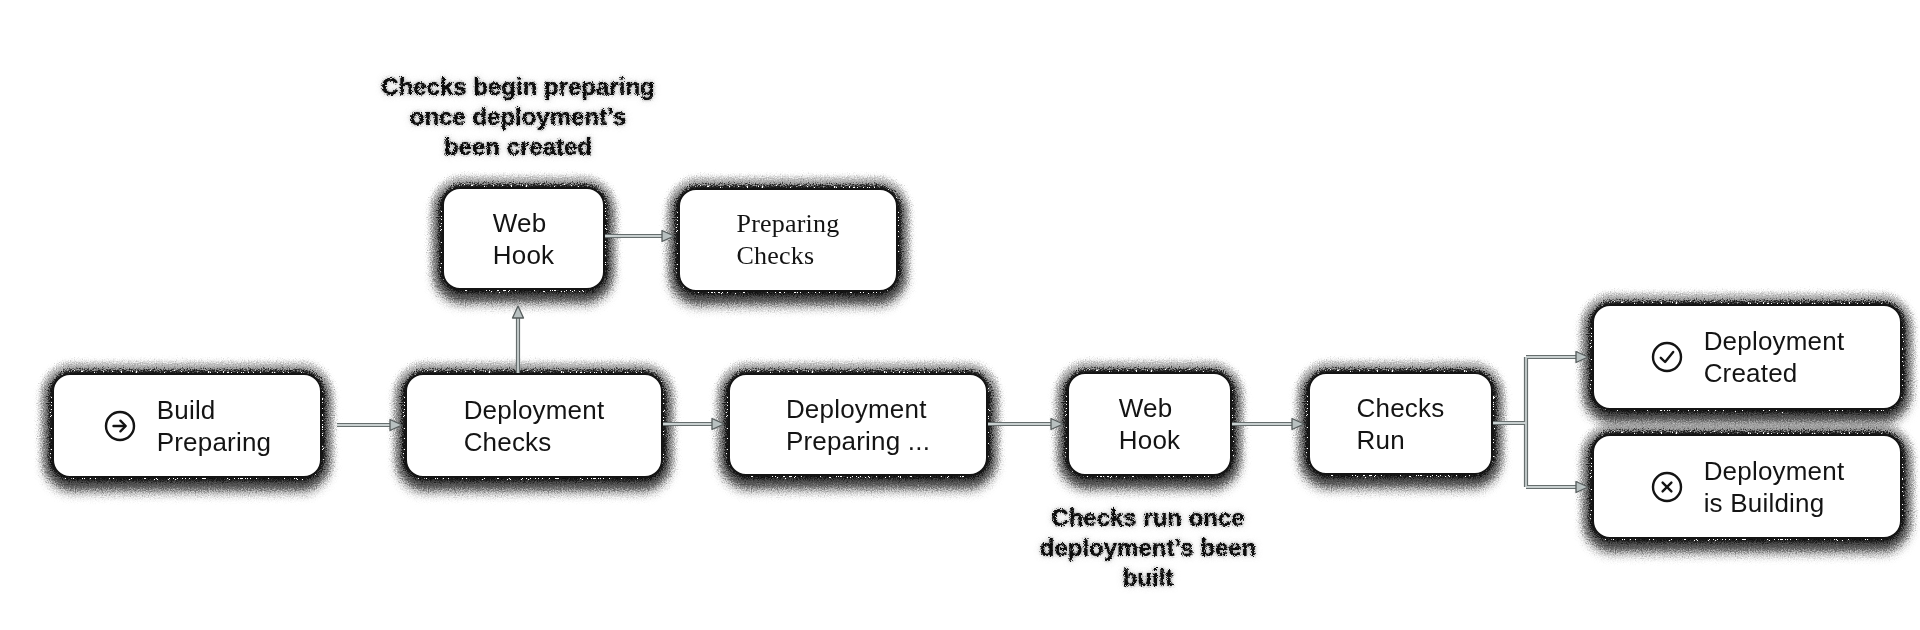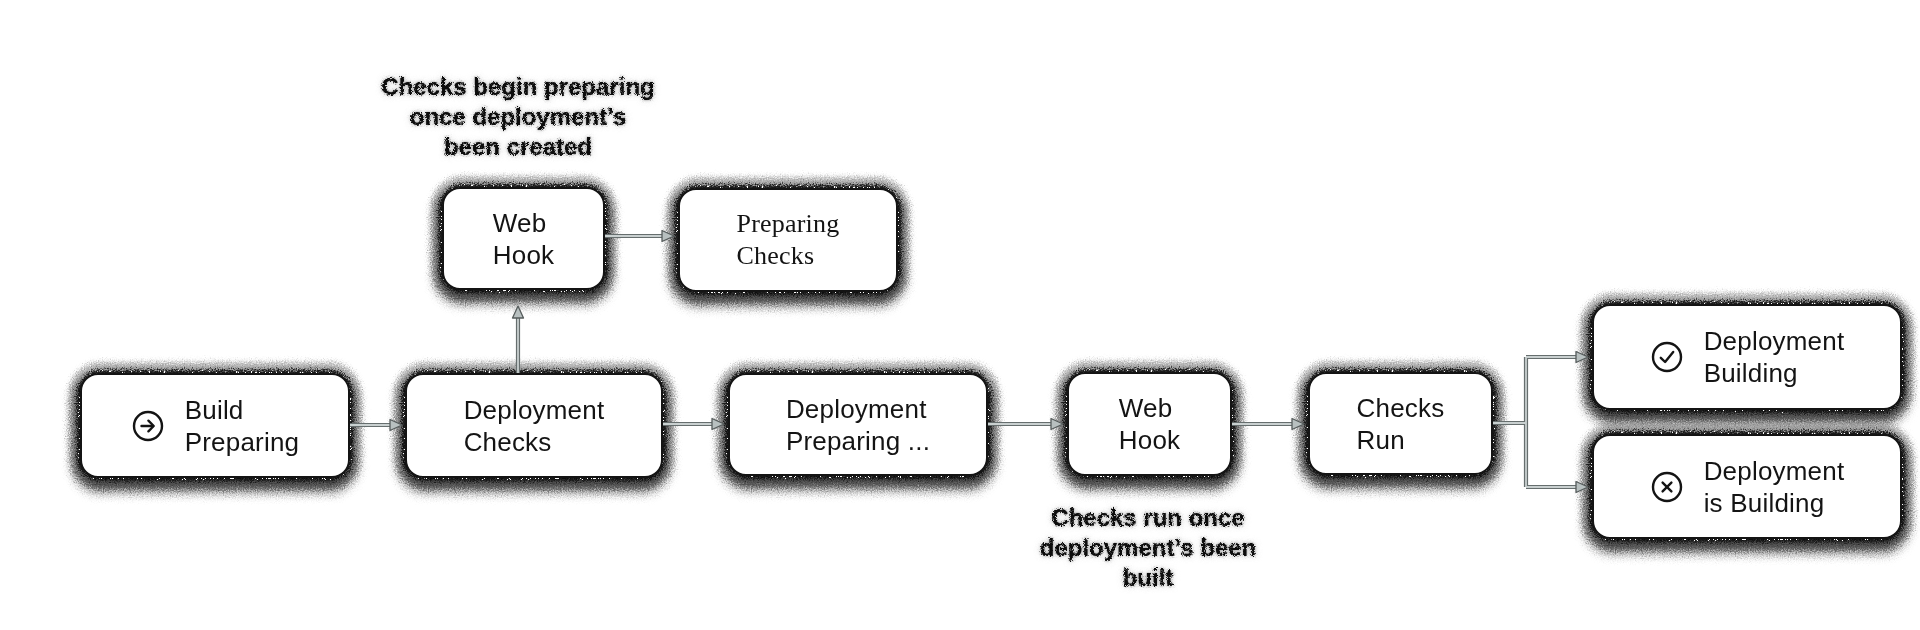--- a/index.html
+++ b/index.html
@@ -19,21 +19,21 @@
         text-align:left;letter-spacing:.2px;}
   .node::before{content:"";position:absolute;inset:-1px;border-radius:20px;z-index:-1;
         box-shadow:0 0 3px 4px rgba(16,16,16,.95),
                    0 6px 7px 7px rgba(16,16,16,.60),
                    0 0 4px 12px rgba(127,127,127,.55),
                    0 7px 6px 13px rgba(140,140,140,.38);
         filter:url(#rough);}
   .lbl span{display:block;}
   .icon{display:inline-flex;flex:0 0 auto;}
 
-  .n-build{left:80px;top:373px;width:270px;height:105px;}
+  .n-build{left:52px;top:373px;width:270px;height:105px;}
   .n-created{left:405px;top:373px;width:258px;height:105px;}
   .n-webhook1{left:442px;top:187px;width:163px;height:103px;}
   .n-preparing{left:678px;top:188px;width:220px;height:104px;font-family:Liberation Serif, serif;}
   .n-building{left:728px;top:373px;width:260px;height:103px;}
   .n-webhook2{left:1067px;top:372px;width:165px;height:104px;}
   .n-checksrun{left:1308px;top:372px;width:185px;height:103px;}
   .n-aliases{left:1592px;top:304px;width:310px;height:106px;}
   .n-blocked{left:1592px;top:434px;width:310px;height:105px;}
 
   .note{position:absolute;text-align:center;font-weight:700;font-size:24px;line-height:30px;
@@ -158,21 +158,21 @@
 
   <div class="node n-aliases">
     <span class="icon">
       <svg width="34" height="34" viewBox="0 0 34 34">
         <circle cx="17" cy="17" r="14" fill="none" stroke="#141414" stroke-width="2.4"></circle>
         <path d="M10.8 17.8l4.3 4.2 8.1-10" fill="none" stroke="#141414" stroke-width="2.4" stroke-linecap="round" stroke-linejoin="round"></path>
       </svg>
     </span>
     <span class="lbl">
       <span>Deployment</span>
-      <span>Building</span>
+      <span>Created</span>
     </span>
   </div>
 
   <div class="node n-blocked">
     <span class="icon">
       <svg width="34" height="34" viewBox="0 0 34 34">
         <circle cx="17" cy="17" r="14" fill="none" stroke="#141414" stroke-width="2.4"></circle>
         <path d="M12.6 12.6l8.8 8.8M21.4 12.6l-8.8 8.8" fill="none" stroke="#141414" stroke-width="2.4" stroke-linecap="round"></path>
       </svg>
     </span>

